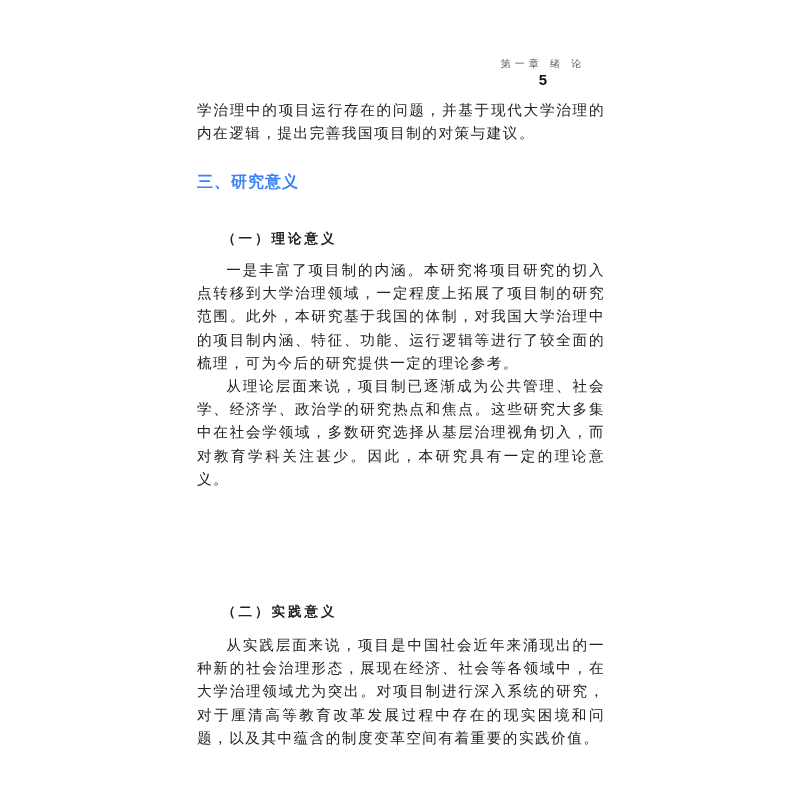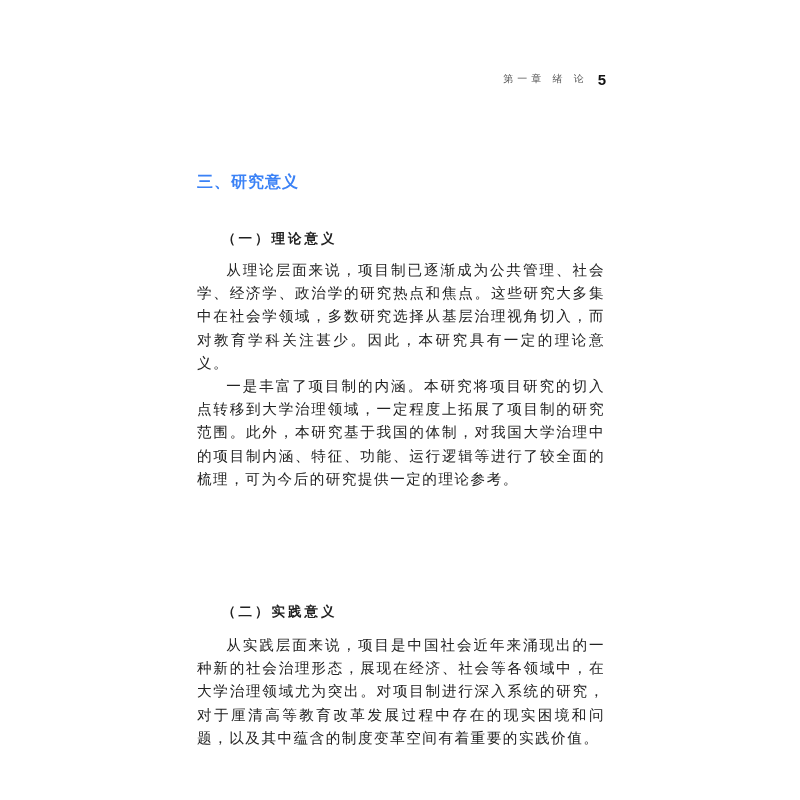--- a/index.html
+++ b/index.html
@@ -23,21 +23,21 @@
     }
     .running-head {
       position: absolute;
       top: 70px;
       left: 480px;
       width: 126px;
       height: 18px;
       display: flex;
       justify-content: flex-end;
       align-items: center;
-      gap: 10px;
+      flex-direction: column;
     }
     .running-head .chapter {
       font-family: "DejaVu Sans", "Liberation Sans", sans-serif;
       font-size: 10px;
       color: #555;
       letter-spacing: 4px;
     }
     .running-head .pageno {
       font-family: "Liberation Sans", "DejaVu Sans", sans-serif;
       font-size: 15px;
@@ -81,28 +81,31 @@
 </head>
 <body>
 
 <div class="page">
 
   <div class="running-head">
     <span class="chapter">第一章 绪 论</span>
     <span class="pageno">5</span>
   </div>
 
+  <div class="text-block" style="top:98px;">
+    <p class="para">学治理中的项目运行存在的问题，并基于现代大学治理的内在逻辑，提出完善我国项目制的对策与建议。</p>
+  </div>
 
   <h2 class="h2">三、研究意义</h2>
 
   <h3 class="h3" style="top:230px;">（一）理论意义</h3>
 
   <div class="text-block" style="top:258px;">
+    <p class="para indent">一是丰富了项目制的内涵。本研究将项目研究的切入点转移到大学治理领域，一定程度上拓展了项目制的研究范围。此外，本研究基于我国的体制，对我国大学治理中的项目制内涵、特征、功能、运行逻辑等进行了较全面的梳理，可为今后的研究提供一定的理论参考。</p>
     <p class="para indent">从理论层面来说，项目制已逐渐成为公共管理、社会学、经济学、政治学的研究热点和焦点。这些研究大多集中在社会学领域，多数研究选择从基层治理视角切入，而对教育学科关注甚少。因此，本研究具有一定的理论意义。</p>
-    <p class="para indent">一是丰富了项目制的内涵。本研究将项目研究的切入点转移到大学治理领域，一定程度上拓展了项目制的研究范围。此外，本研究基于我国的体制，对我国大学治理中的项目制内涵、特征、功能、运行逻辑等进行了较全面的梳理，可为今后的研究提供一定的理论参考。</p>
   </div>
 
   <h3 class="h3" style="top:603px;">（二）实践意义</h3>
 
   <div class="text-block" style="top:633px;">
     <p class="para indent">从实践层面来说，项目是中国社会近年来涌现出的一种新的社会治理形态，展现在经济、社会等各领域中，在大学治理领域尤为突出。对项目制进行深入系统的研究，对于厘清高等教育改革发展过程中存在的现实困境和问题，以及其中蕴含的制度变革空间有着重要的实践价值。</p>
   </div>
 
 </div>
 

